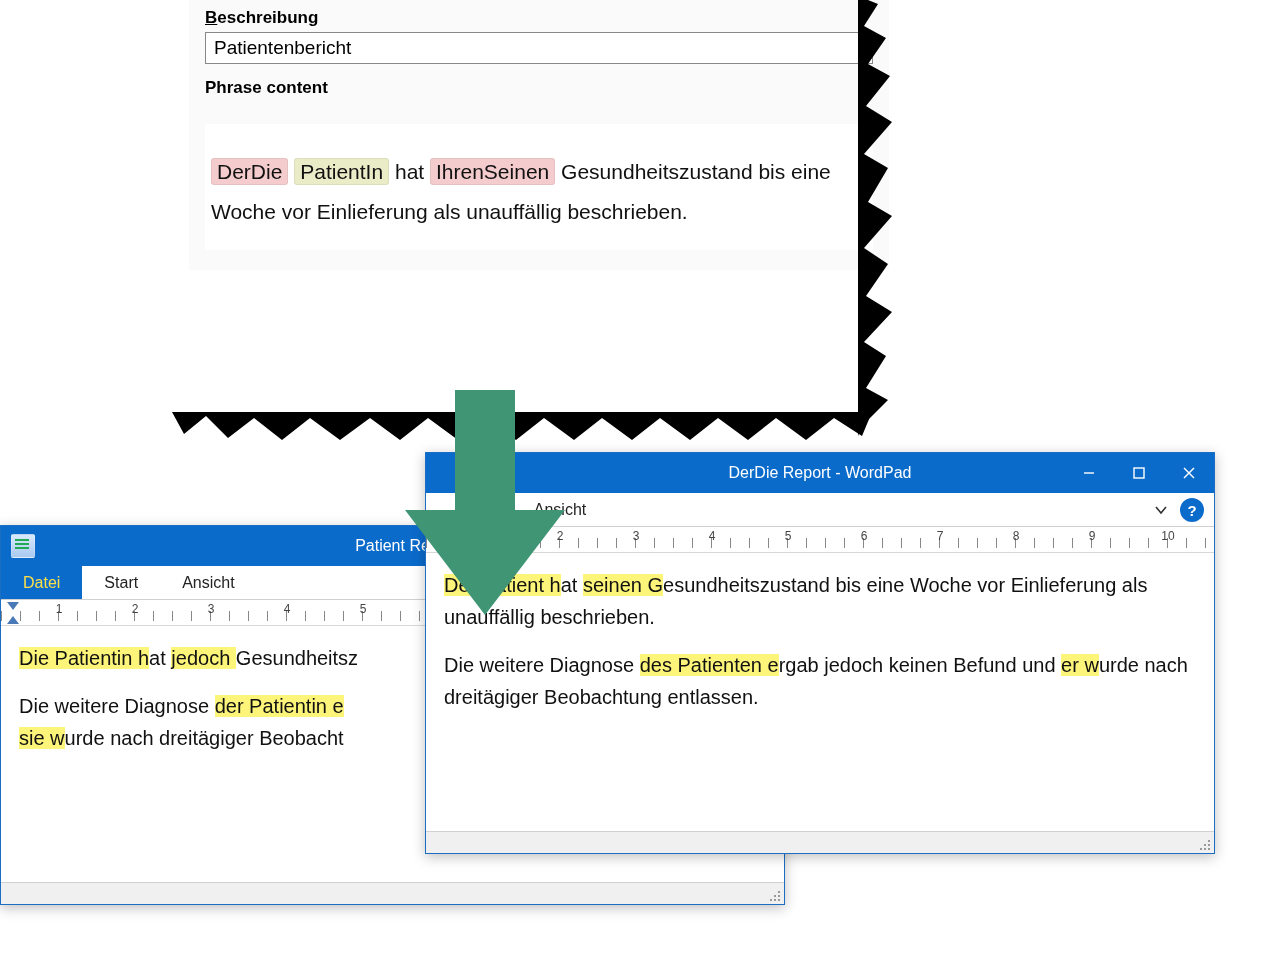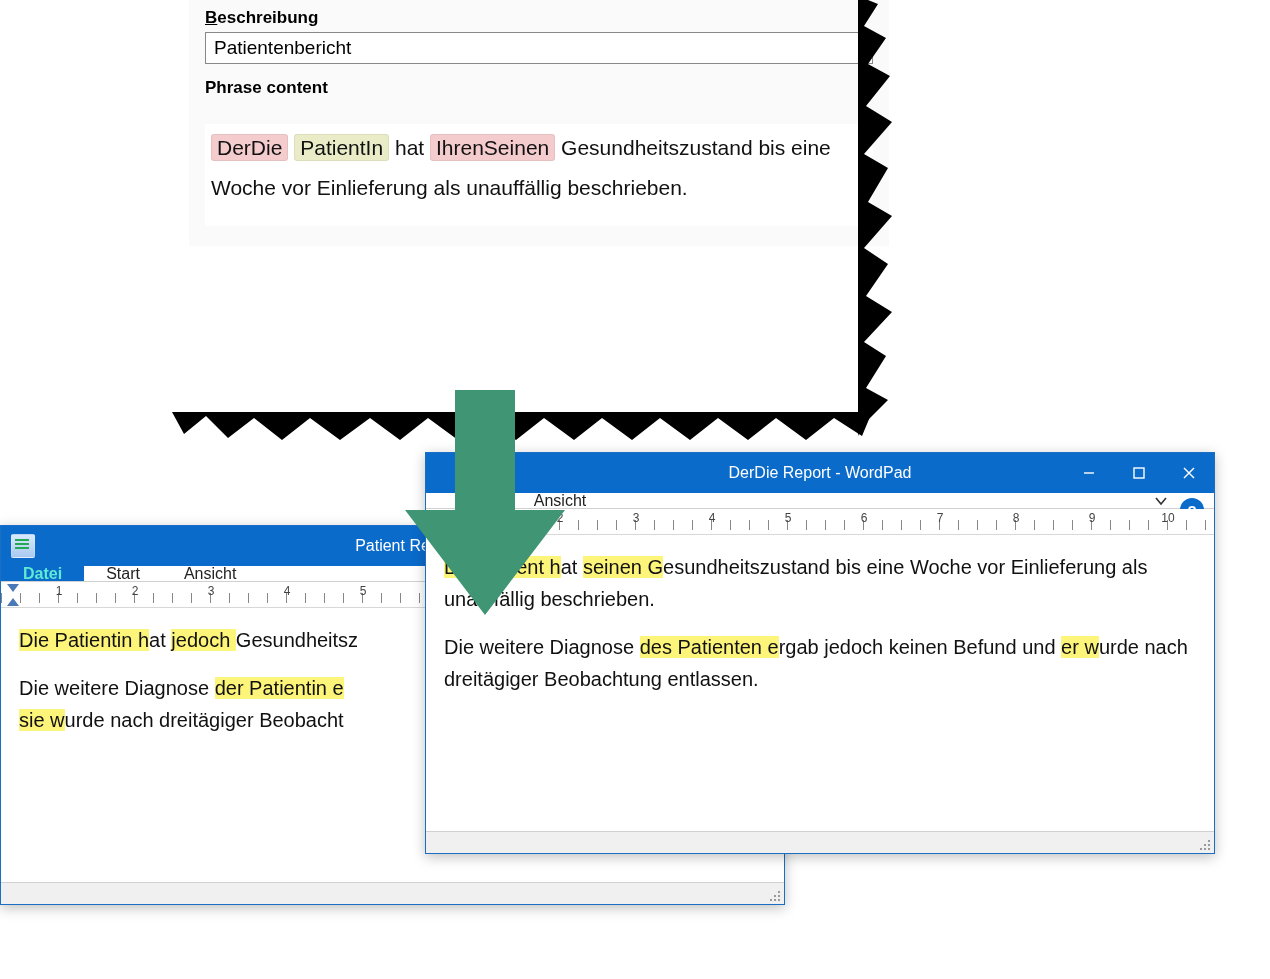--- a/index.html
+++ b/index.html
@@ -38,21 +38,21 @@
     margin-bottom: 14px;
   }
   .phrase-label { font-size: 17px; font-weight: 700; margin-bottom: 26px; }
   .phrase-area {
     background: #fff;
     font-size: 21px;
     line-height: 1.9;
     color: #111;
     padding: 4px 6px;
   }
-  .phrase-area p { margin-bottom: 14px; }
+  .phrase-area p { margin-bottom: 14px; margin-top: 24px; }
   .tok {
     padding: 1px 5px;
     border-radius: 3px;
     border: 1px solid rgba(0,0,0,0.06);
   }
   .tok.pink  { background: #f4cccd; }
   .tok.olive { background: #eaebc7; }
 
   
   .torn-right, .torn-bottom { position: absolute; z-index: 5; }
@@ -102,34 +102,34 @@
   .wp-controls { margin-left: auto; display:flex; height:100%; }
   .wp-btn { width:50px; display:flex; align-items:center; justify-content:center; cursor:pointer; }
   .wp-btn svg { stroke:#fff; fill:none; stroke-width:1.4; }
 
   .wp-front .wp-titlebar { justify-content: center; }
   .wp-front .wp-title { position:absolute; left:50%; transform:translateX(-50%); }
 
   .wp-menubar {
     background: #fff;
     border-bottom: 1px solid #d0d0d0;
-    height: 16px;
+    height: 34px;
     display: flex;
     align-items: stretch;
     font-size: 16px;
     position: relative;
   }
   .wp-menuitem {
     padding: 0 22px;
     display: flex; align-items: center;
     color: #222;
     cursor: pointer;
   }
   .wp-menuitem.active {
-    background: #0b6bcb; color: #5eead4; font-weight: bold;
+    background: #0b6bcb; color: #fde047;
   }
   .wp-menubar .spacer { flex: 1; }
   .wp-help {
     width: 24px; height:24px; border-radius:50%;
     background:#0b6bcb; color:#fff; font-weight:700;
     display:flex; align-items:center; justify-content:center;
     margin: 5px 10px 0 6px; font-size:15px; cursor:pointer;
   }
   .wp-chev { width:26px; display:flex; align-items:center; justify-content:center; cursor:pointer; }
 

